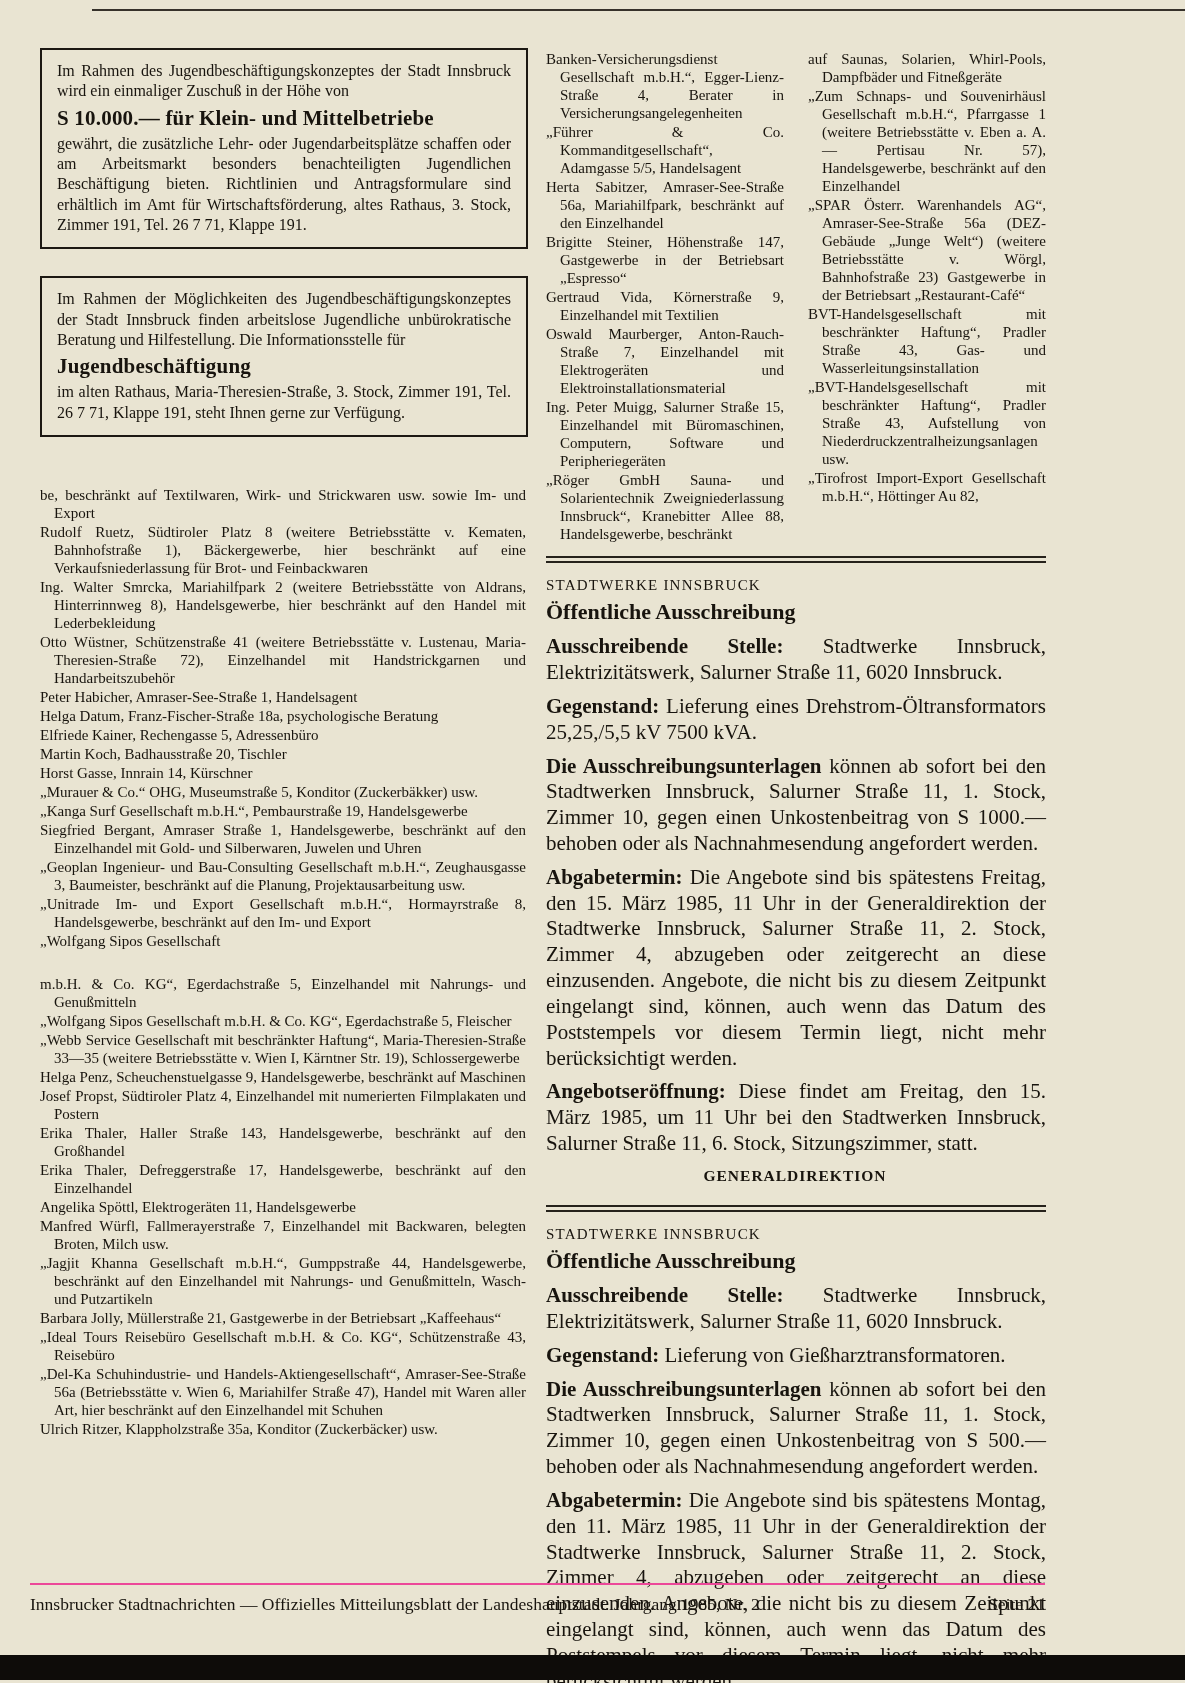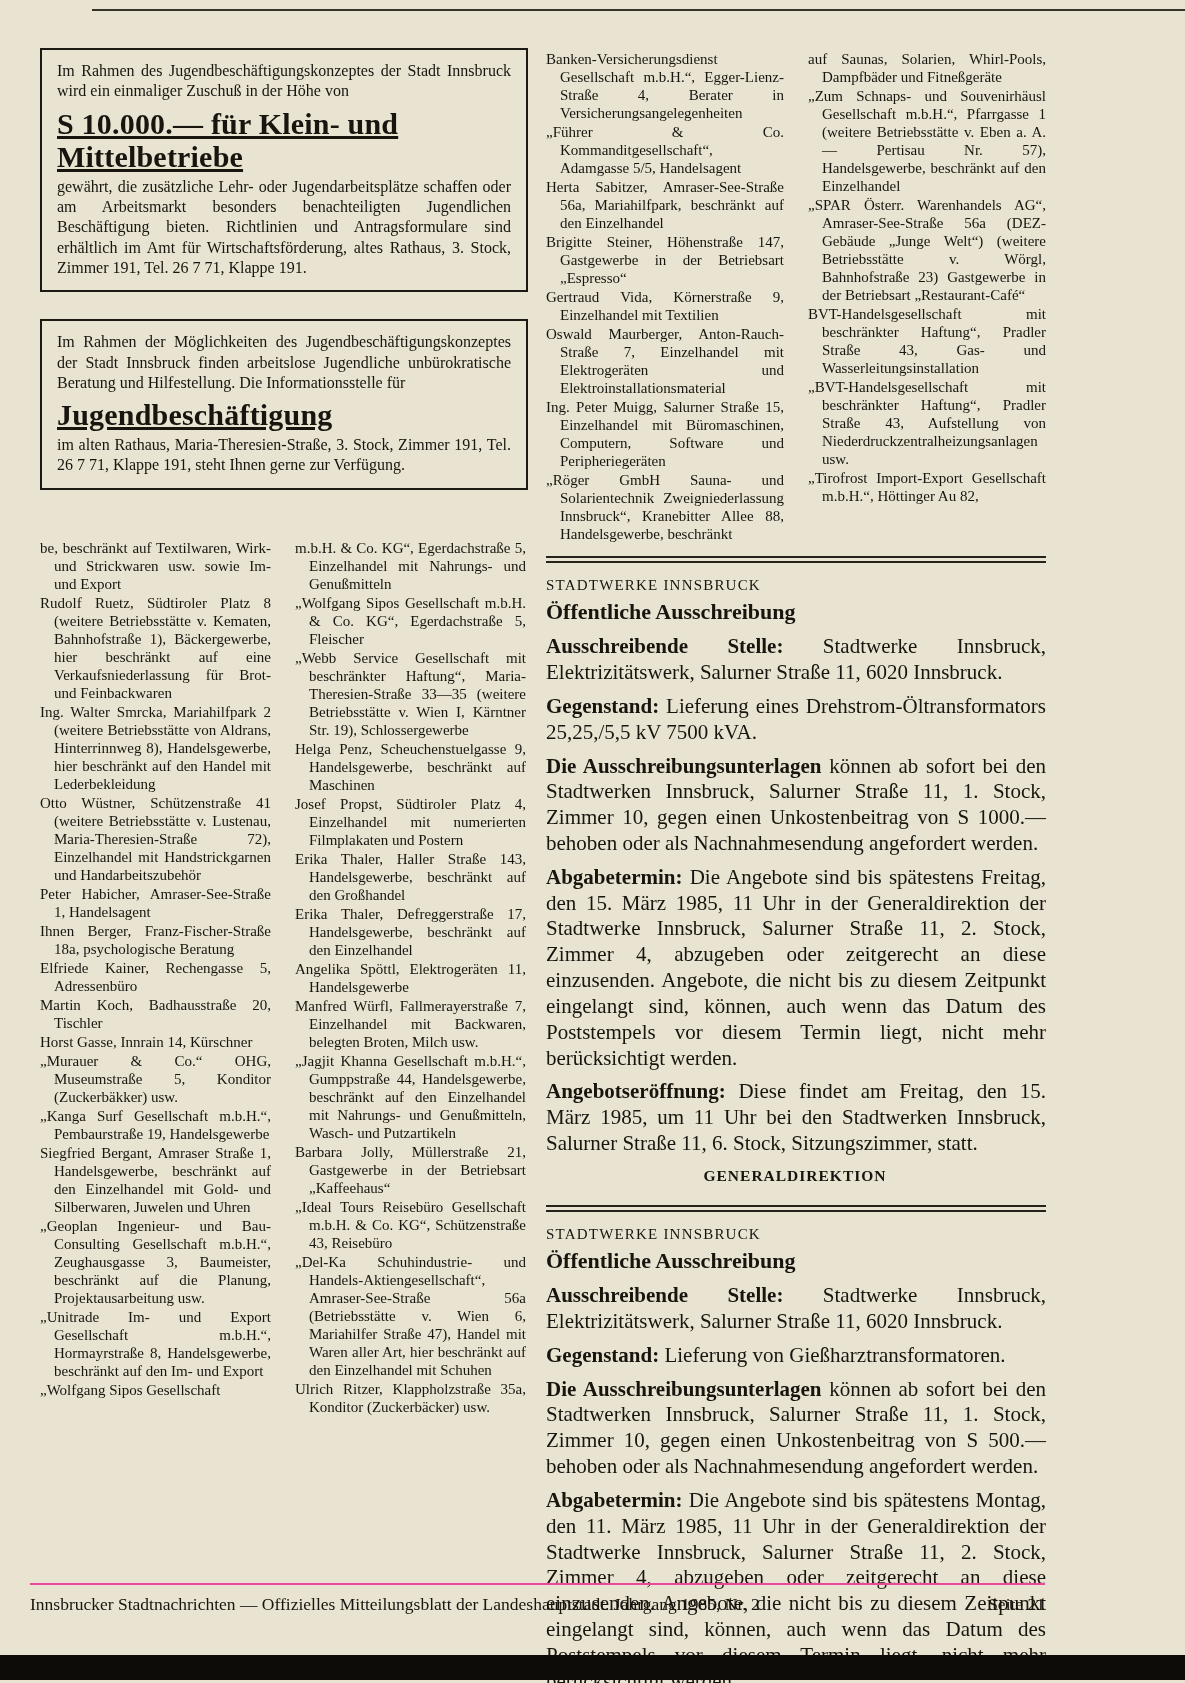--- a/index.html
+++ b/index.html
@@ -41,30 +41,29 @@
   }
   .box-text {
     margin: 0;
     font-size: 16px;
     line-height: 1.27;
     text-align: justify;
     overflow-wrap: break-word;
   }
   .box-headline {
     margin: 5px 0 4px;
-    font-size: 30px;
+    font-size: 21px;
     line-height: 1.1;
     font-weight: bold;
     letter-spacing: 0.2px;
-    text-decoration: underline;
   }
 
   
   .two-col { display: flex; gap: 24px; }
-  .cols-lower { margin-top: 22px; padding: 0 2px; }
+  .cols-lower { margin-top: 22px; padding: 0 2px; flex-direction: column; }
   .cols-upper { padding: 2px 0 0; justify-content: space-between; }
   .col { flex: 1; min-width: 0; }
   .entry {
     margin: 0 0 1px;
     font-size: 15px;
     line-height: 1.2;
     text-align: justify;
     padding-left: 14px;
     text-indent: -14px;
     overflow-wrap: break-word;
@@ -150,21 +149,21 @@
         <p class="box-text">im alten Rathaus, Maria-Theresien-Straße, 3. Stock, Zimmer 191, Tel. 26 7 71, Klappe 191, steht Ihnen gerne zur Verfügung.</p>
       </section>
 
       <div class="two-col cols-lower">
         <div class="col">
             <p class="entry">be, beschränkt auf Textilwaren, Wirk- und Strickwaren usw. sowie Im- und Export</p>
             <p class="entry">Rudolf Ruetz, Südtiroler Platz 8 (weitere Betriebsstätte v. Kematen, Bahnhofstraße 1), Bäckergewerbe, hier beschränkt auf eine Verkaufsniederlassung für Brot- und Feinbackwaren</p>
             <p class="entry">Ing. Walter Smrcka, Mariahilfpark 2 (weitere Betriebsstätte von Aldrans, Hinterrinnweg 8), Handelsgewerbe, hier beschränkt auf den Handel mit Lederbekleidung</p>
             <p class="entry">Otto Wüstner, Schützenstraße 41 (weitere Betriebsstätte v. Lustenau, Maria-Theresien-Straße 72), Einzelhandel mit Handstrickgarnen und Handarbeitszubehör</p>
             <p class="entry">Peter Habicher, Amraser-See-Straße 1, Handelsagent</p>
-            <p class="entry">Ihnen Berger, Franz-Fischer-Straße 18a, psychologische Beratung</p>
+            <p class="entry">Helga Datum, Franz-Fischer-Straße 18a, psychologische Beratung</p>
             <p class="entry">Elfriede Kainer, Rechengasse 5, Adressenbüro</p>
             <p class="entry">Martin Koch, Badhausstraße 20, Tischler</p>
             <p class="entry">Horst Gasse, Innrain 14, Kürschner</p>
             <p class="entry">„Murauer &amp; Co.“ OHG, Museumstraße 5, Konditor (Zuckerbäkker) usw.</p>
             <p class="entry">„Kanga Surf Gesellschaft m.b.H.“, Pembaurstraße 19, Handelsgewerbe</p>
             <p class="entry">Siegfried Bergant, Amraser Straße 1, Handelsgewerbe, beschränkt auf den Einzelhandel mit Gold- und Silberwaren, Juwelen und Uhren</p>
             <p class="entry">„Geoplan Ingenieur- und Bau-Consulting Gesellschaft m.b.H.“, Zeughausgasse 3, Baumeister, beschränkt auf die Planung, Projektausarbeitung usw.</p>
             <p class="entry">„Unitrade Im- und Export Gesellschaft m.b.H.“, Hormayrstraße 8, Handelsgewerbe, beschränkt auf den Im- und Export</p>
             <p class="entry">„Wolfgang Sipos Gesellschaft</p>
           </div>

